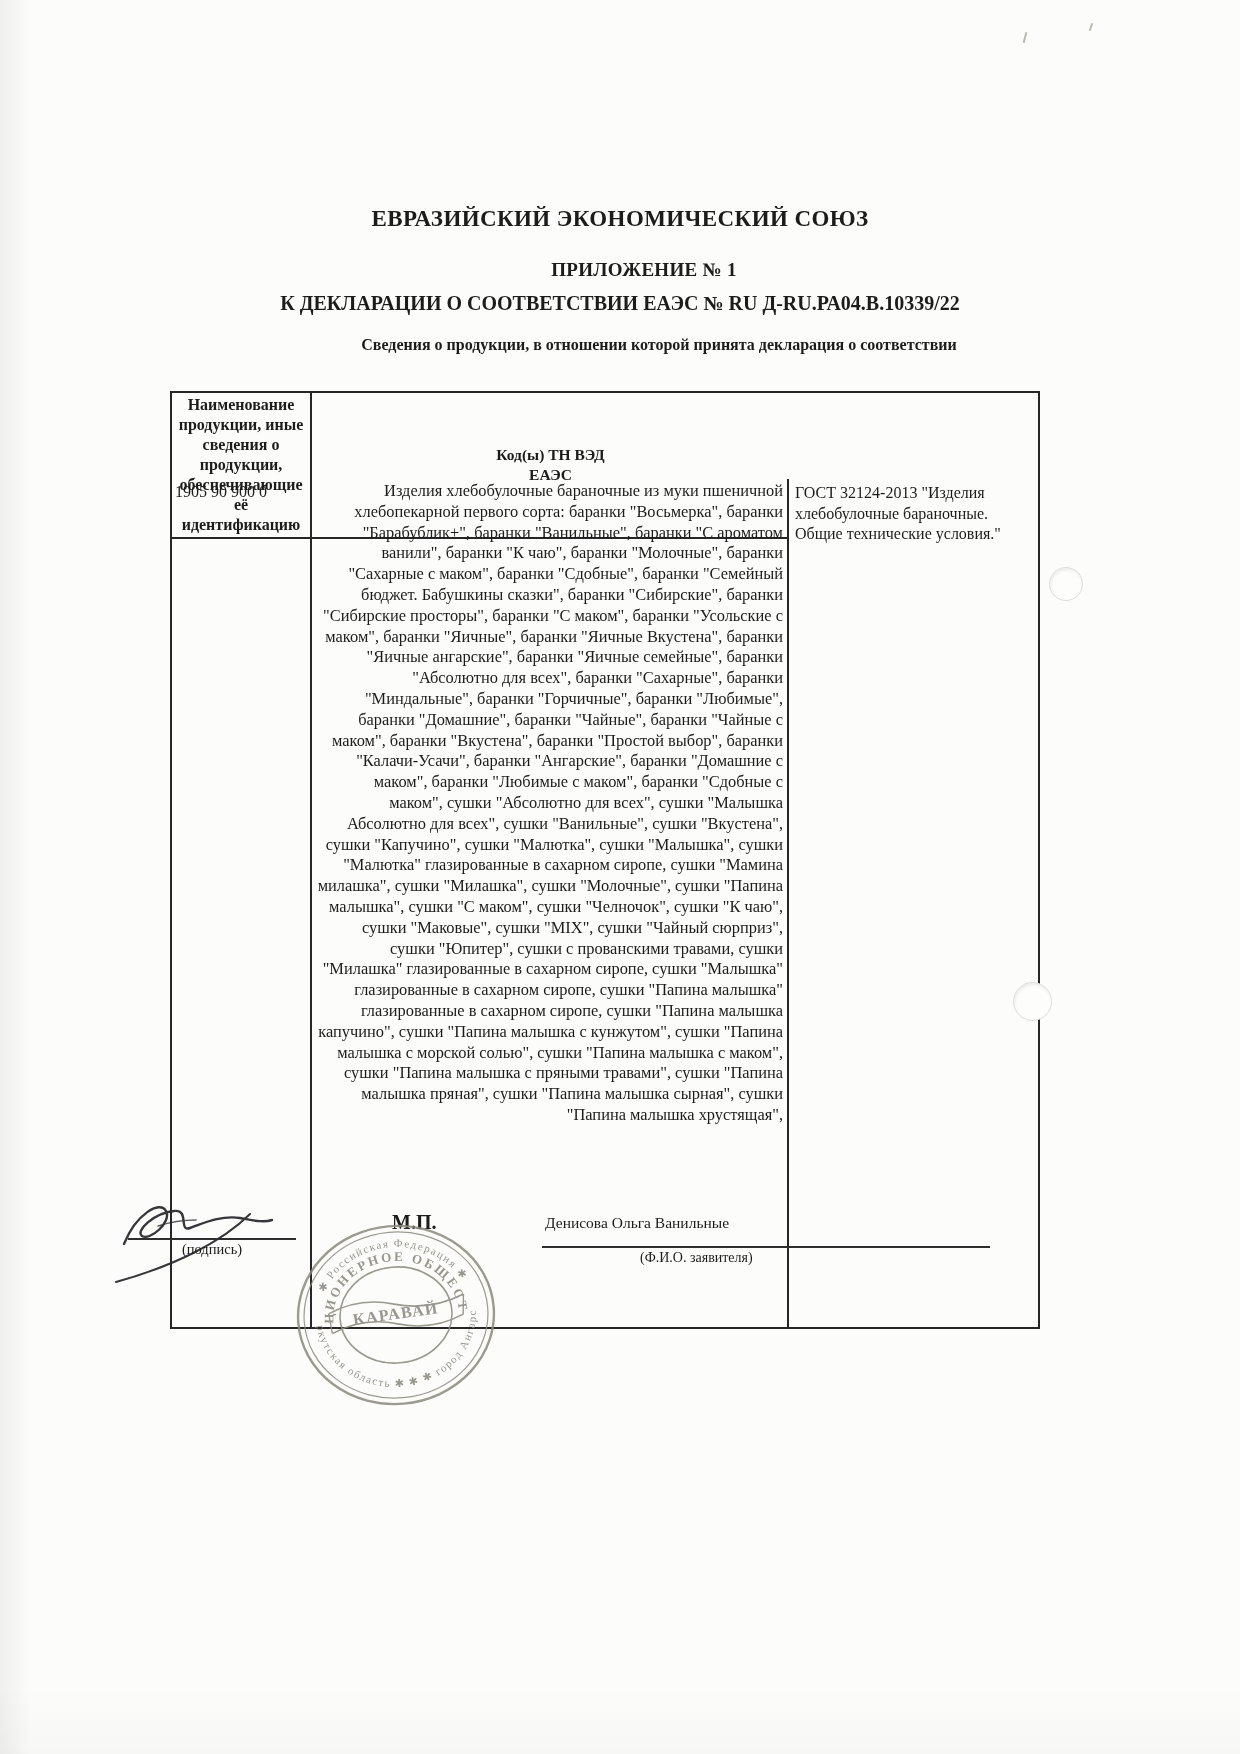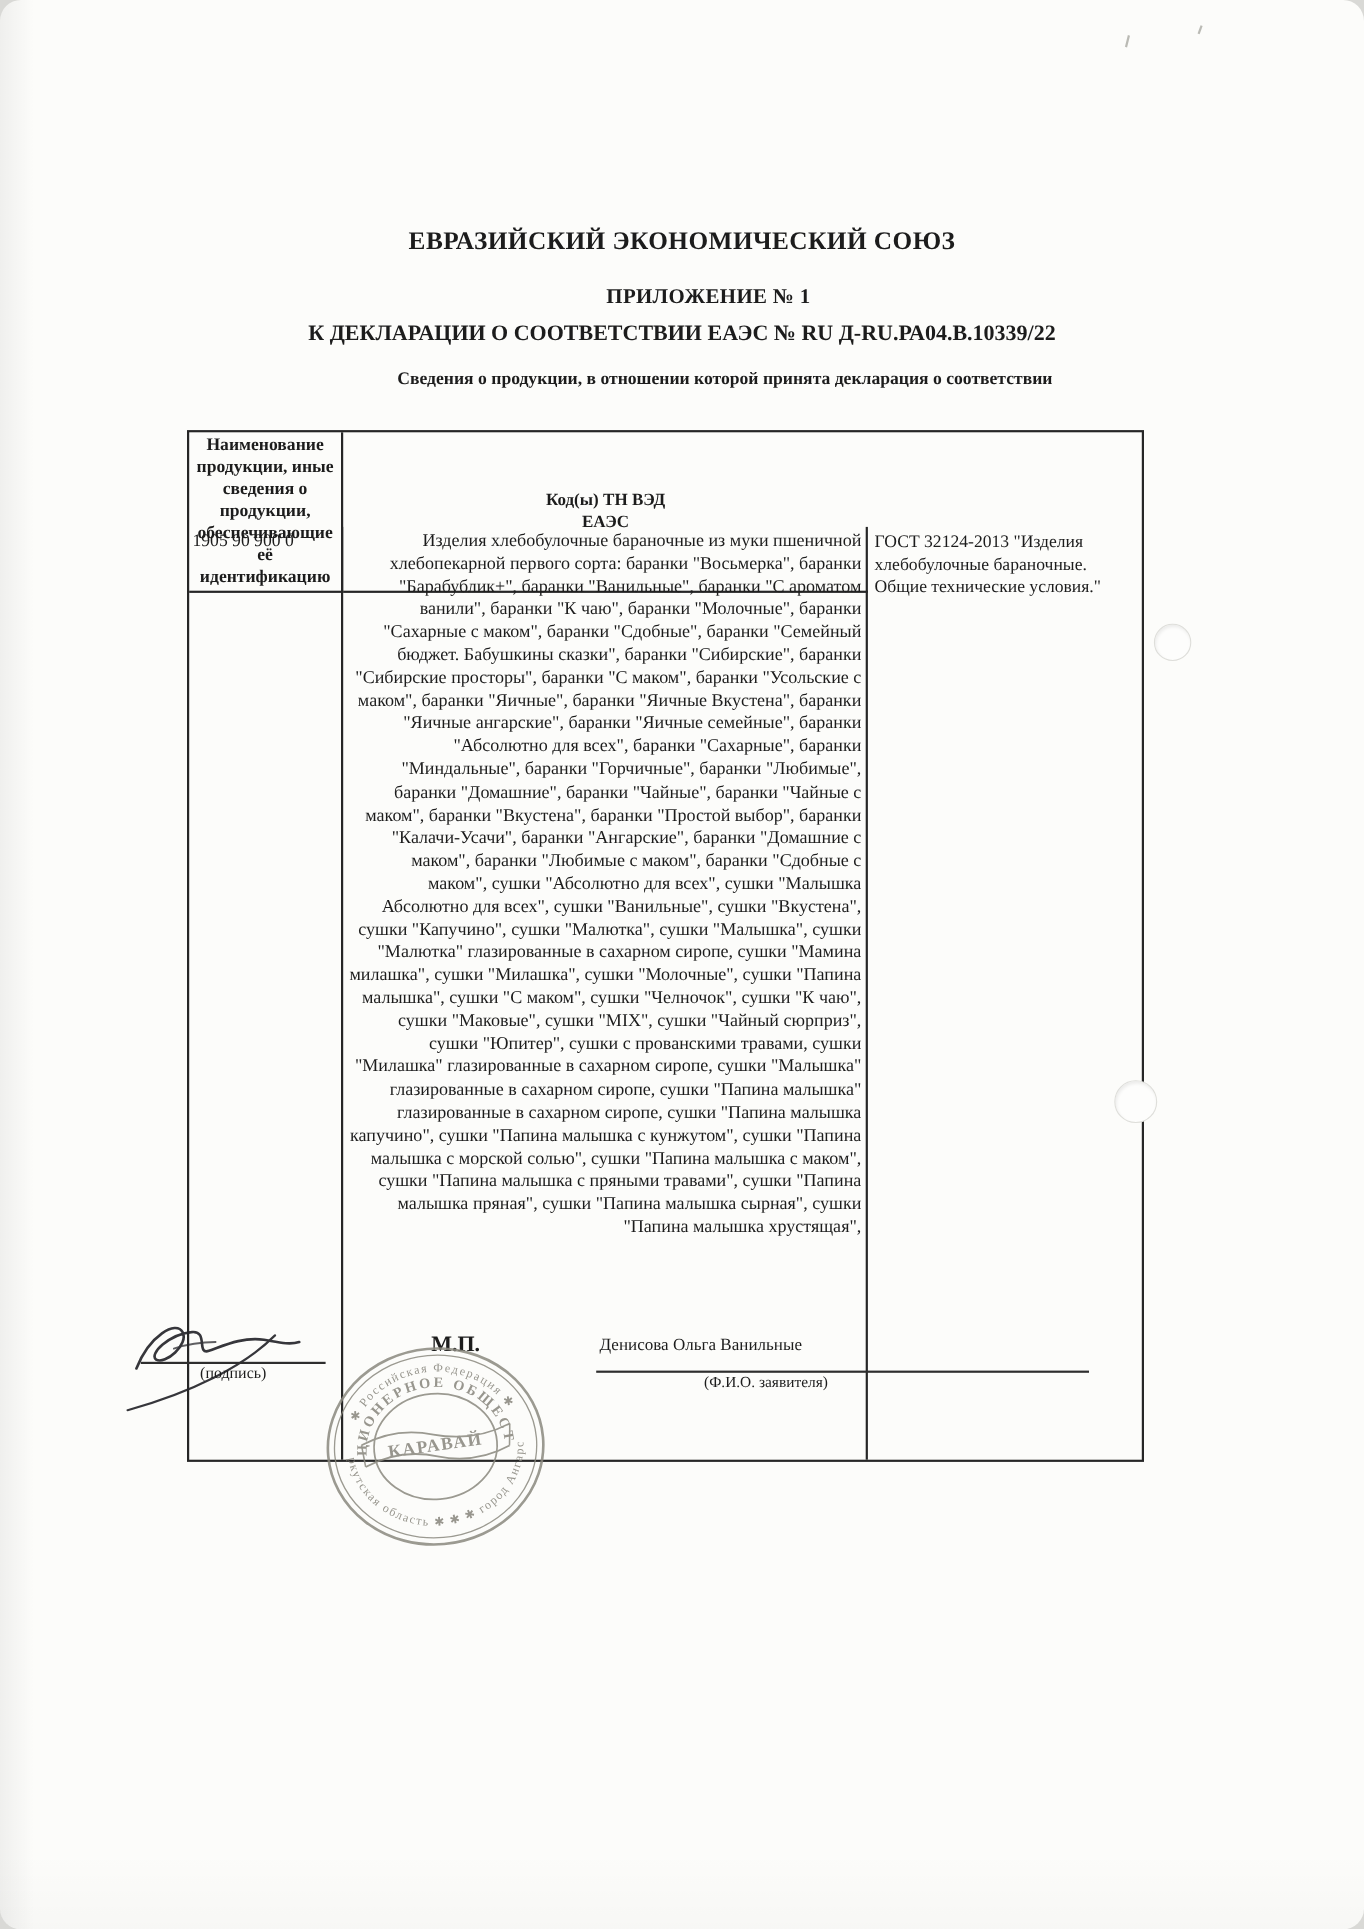--- a/index.html
+++ b/index.html
@@ -4,21 +4,20 @@
 <style>
   html,body { margin:0; padding:0; background:#d9d9d6; }
   .page {
     position:relative;
     width:1240px; height:1754px;
     margin:0 auto;
     background:#fcfcfa;
     font-family:"Liberation Serif", serif;
     color:#1c1c1c;
     overflow:hidden;
-    border-radius:19px;
   }
   .page::before{
     content:""; position:absolute; inset:0; pointer-events:none;
     background:linear-gradient(90deg, rgba(0,0,0,0.05), rgba(0,0,0,0) 2.5%),
                linear-gradient(0deg, rgba(0,0,0,0.02), rgba(0,0,0,0) 4%);
   }
   .abs { position:absolute; }
   .center { left:0; width:100%; text-align:center; }
 
   .title      { top:206px; font-size:23px; font-weight:bold; letter-spacing:0.4px; }

